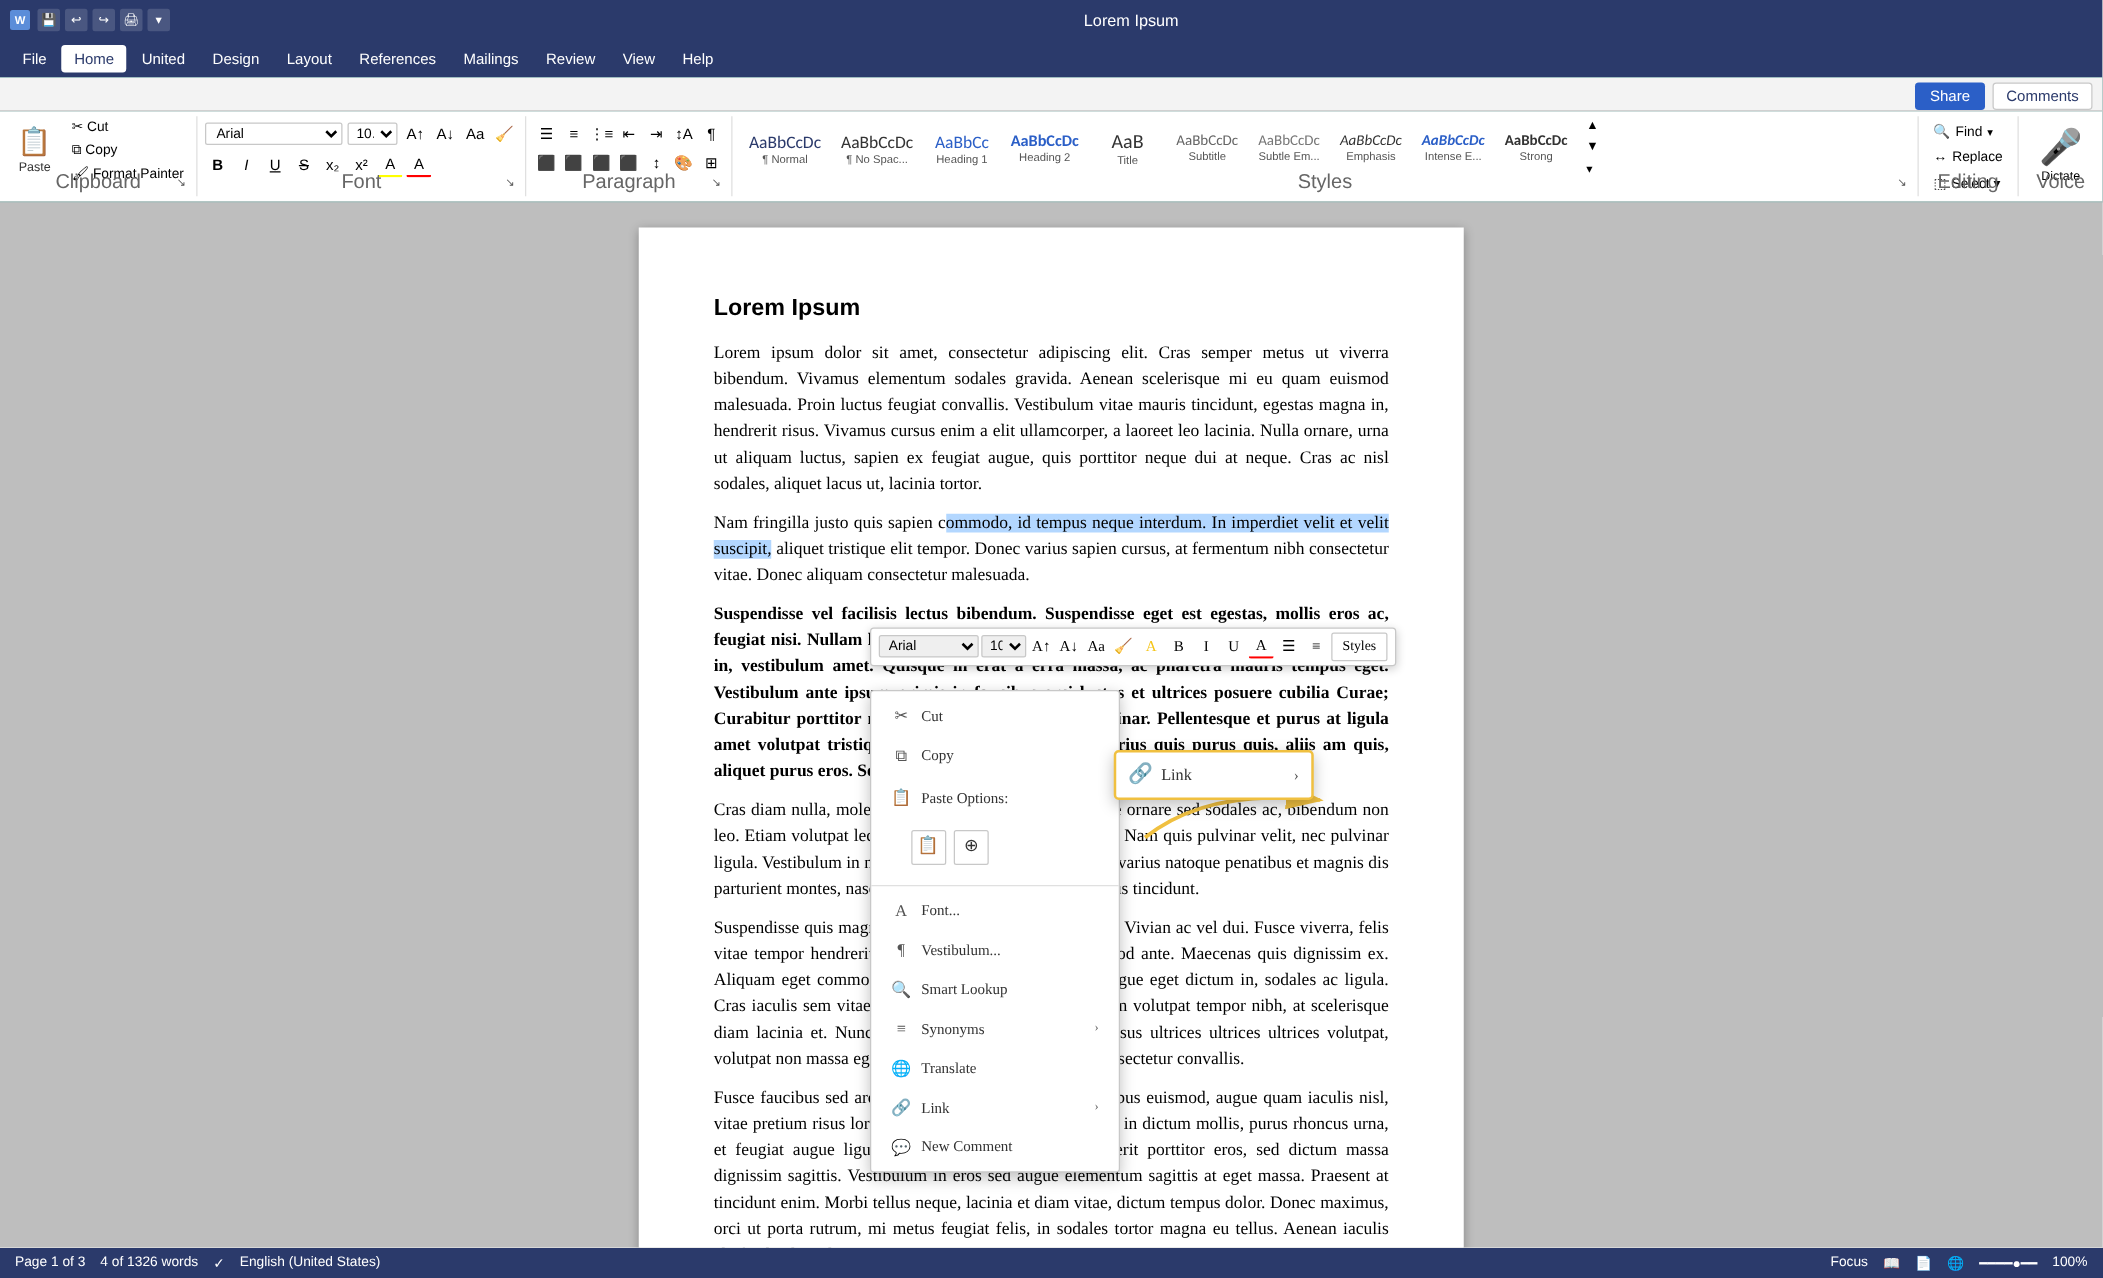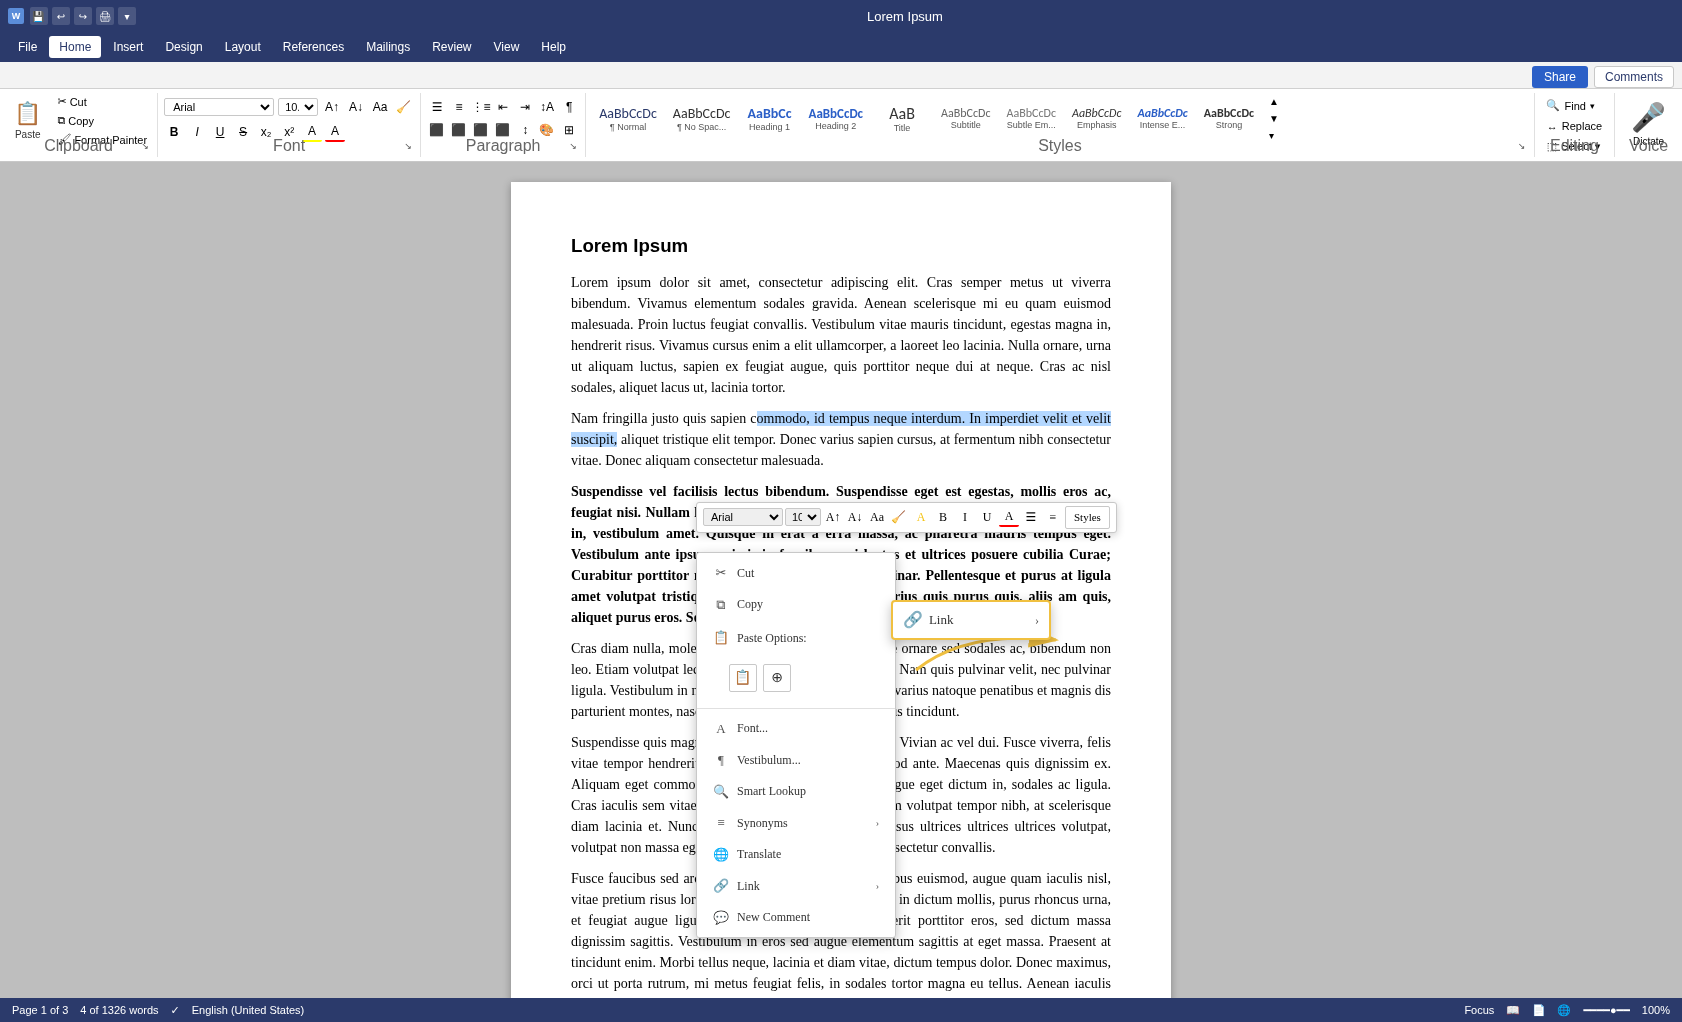--- a/index.html
+++ b/index.html
@@ -424,21 +424,21 @@
       <div class="title-bar-tool">🖨</div>
       <div class="title-bar-tool">▾</div>
     </div>
   </div>
   <div class="title-bar-center">Lorem Ipsum</div>
 </div>
 
 <div class="menu-bar">
   <div class="menu-item">File</div>
   <div class="menu-item active">Home</div>
-  <div class="menu-item">Insert</div>
+  <div class="menu-item">United</div>
   <div class="menu-item">Design</div>
   <div class="menu-item">Layout</div>
   <div class="menu-item">References</div>
   <div class="menu-item">Mailings</div>
   <div class="menu-item">Review</div>
   <div class="menu-item">View</div>
   <div class="menu-item">Help</div>
 </div>
 
 <div class="ribbon">
@@ -533,21 +533,21 @@
       <div style="display:flex;align-items:center;height:100%;padding-bottom:14px;gap:2px;overflow:hidden;">
         <div class="style-item style-normal">
           <div style="font-size:14px;color:#2b3a6b;font-family:Calibri,sans-serif;">AaBbCcDc</div>
           <div style="font-size:9px;color:#555;text-align:center;">¶ Normal</div>
         </div>
         <div class="style-item style-no-space">
           <div style="font-size:14px;color:#333;font-family:Calibri,sans-serif;">AaBbCcDc</div>
           <div style="font-size:9px;color:#555;text-align:center;">¶ No Spac...</div>
         </div>
         <div class="style-item">
-          <div style="font-size:14px;color:#2b5fc7;font-weight:bold;font-family:Calibri,sans-serif;">AaBbCc</div>
+          <div style="font-size:14px;color:#2b5fc7;font-weight:normal;font-family:Calibri,sans-serif;">AaBbCc</div>
           <div style="font-size:9px;color:#555;text-align:center;">Heading 1</div>
         </div>
         <div class="style-item">
           <div style="font-size:13px;color:#2b5fc7;font-weight:bold;font-family:Calibri,sans-serif;">AaBbCcDc</div>
           <div style="font-size:9px;color:#555;text-align:center;">Heading 2</div>
         </div>
         <div class="style-item">
           <div style="font-size:16px;color:#333;font-family:Calibri,sans-serif;">AaB</div>
           <div style="font-size:9px;color:#555;text-align:center;">Title</div>
         </div>

